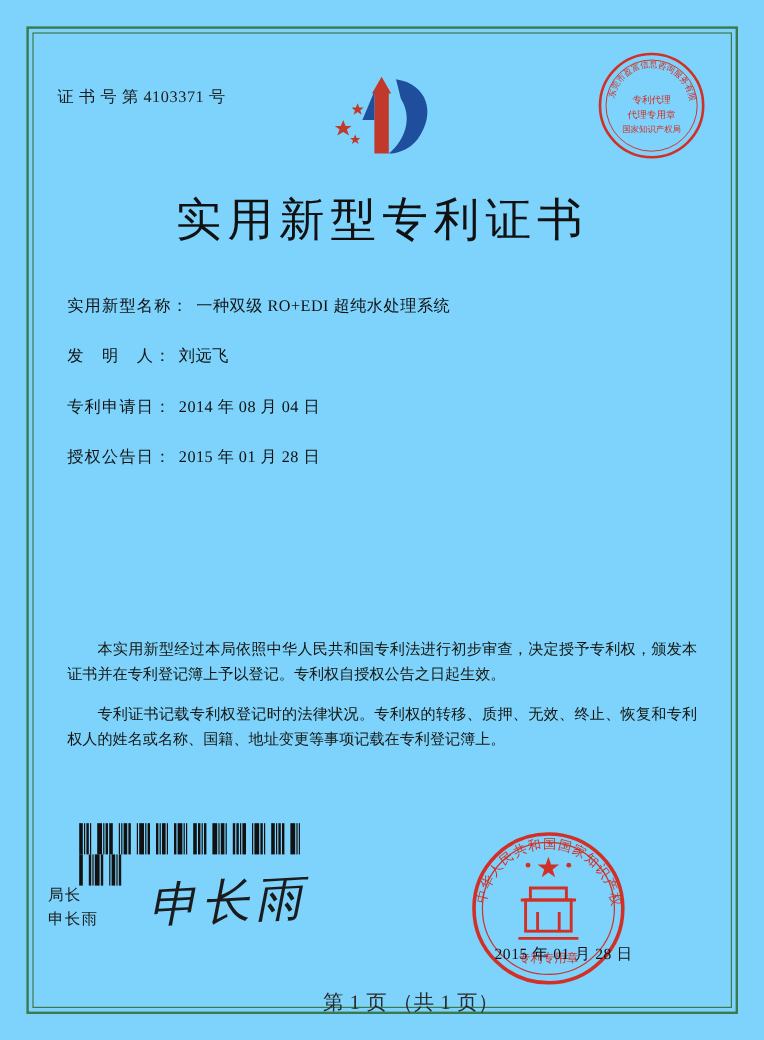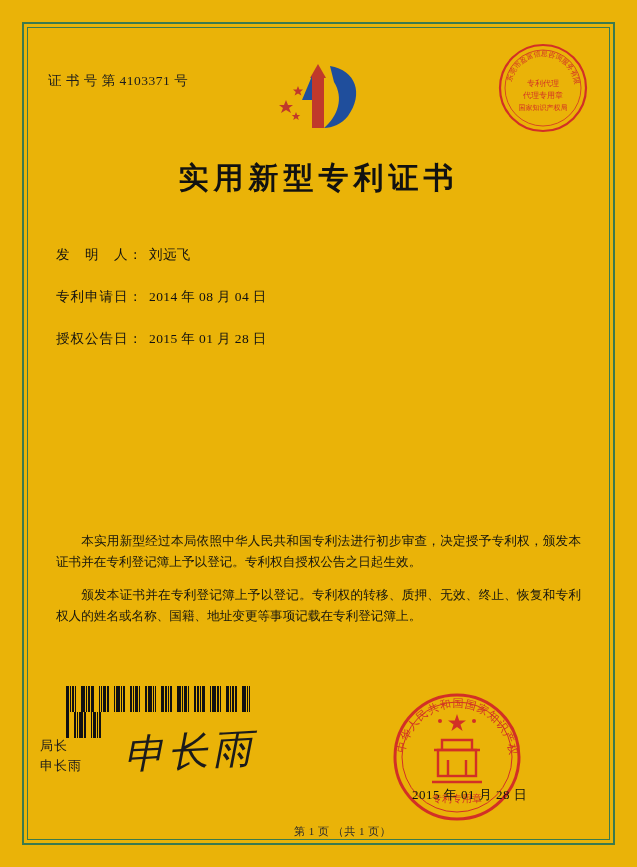--- a/index.html
+++ b/index.html
@@ -14,21 +14,21 @@
     color: #1a1a1a;
     position: relative;
     overflow: hidden;
   }
 
   .certificate {
     position: absolute;
     left: 0; top: 0;
     width: 637px;
     height: 867px;
-    background: #eab308;
+    background: #7dd3fc;
   }
 
   
   .border-outer {
     position: absolute;
     left: 22px; top: 22px;
     right: 22px; bottom: 22px;
     border: 2px solid #3c7a4e;
   }
   .border-inner {
@@ -64,22 +64,22 @@
     width: 92px;
     height: 92px;
   }
 
   .title {
     position: absolute;
     left: 0;
     right: 0;
     top: 158px;
     text-align: center;
-    font-size: 30px;
-    font-weight: bold;
+    font-size: 38px;
+    font-weight: normal;
     letter-spacing: 5px;
     color: #111;
     font-family: "DejaVu Serif", serif;
   }
 
   
   .fields {
     position: absolute;
     left: 56px;
     top: 246px;
@@ -177,21 +177,21 @@
     letter-spacing: 0.5px;
     color: #111;
     white-space: nowrap;
   }
 
   .page-footer {
     position: absolute;
     left: 0; right: 0;
     top: 824px;
     text-align: center;
-    font-size: 11px;
+    font-size: 17px;
     color: #2b2b2b;
     letter-spacing: 0.5px;
     padding-left: 48px;
   }
 
   .seal-text {
     font-size: 7px;
     fill: #d23026;
     font-family: "DejaVu Sans", sans-serif;
   }
@@ -231,36 +231,40 @@
       <text x="46" y="44" text-anchor="middle" class="seal-text" style="font-size:8px">专利代理</text>
       <text x="46" y="56" text-anchor="middle" class="seal-text" style="font-size:8px">代理专用章</text>
       <text x="46" y="68" text-anchor="middle" class="seal-text" style="font-size:7px">国家知识产权局</text>
     </svg>
   </div>
 
   <div class="title">实用新型专利证书</div>
 
   <div class="fields">
     <div class="field-row">
+      <span class="field-label">实用新型名称：</span>
+      <span class="field-value">一种双级 RO+EDI 超纯水处理系统</span>
+    </div>
+    <div class="field-row">
       <span class="field-label">发　明　人：</span>
       <span class="field-value">刘远飞</span>
     </div>
     <div class="field-row">
       <span class="field-label">专利申请日：</span>
       <span class="field-value">2014 年 08 月 04 日</span>
     </div>
     <div class="field-row">
       <span class="field-label">授权公告日：</span>
       <span class="field-value">2015 年 01 月 28 日</span>
     </div>
   </div>
 
   <div class="body-text">
     <p>本实用新型经过本局依照中华人民共和国专利法进行初步审查，决定授予专利权，颁发本证书并在专利登记簿上予以登记。专利权自授权公告之日起生效。</p>
-    <p>颁发本证书并在专利登记簿上予以登记。专利权的转移、质押、无效、终止、恢复和专利权人的姓名或名称、国籍、地址变更等事项记载在专利登记簿上。</p>
+    <p>专利证书记载专利权登记时的法律状况。专利权的转移、质押、无效、终止、恢复和专利权人的姓名或名称、国籍、地址变更等事项记载在专利登记簿上。</p>
   </div>
 
   <div class="barcode">
     <span style="width:3px"></span><span style="width:1px"></span><span style="width:2px"></span><span style="width:1px"></span>
     <span style="width:4px"></span><span style="width:1px"></span><span style="width:2px"></span><span style="width:3px"></span>
     <span style="width:1px"></span><span style="width:1px"></span><span style="width:3px"></span><span style="width:2px"></span>
     <span style="width:1px"></span><span style="width:4px"></span><span style="width:1px"></span><span style="width:2px"></span>
     <span style="width:2px"></span><span style="width:1px"></span><span style="width:3px"></span><span style="width:1px"></span>
     <span style="width:2px"></span><span style="width:4px"></span><span style="width:1px"></span><span style="width:1px"></span>
     <span style="width:3px"></span><span style="width:2px"></span><span style="width:1px"></span><span style="width:2px"></span>

